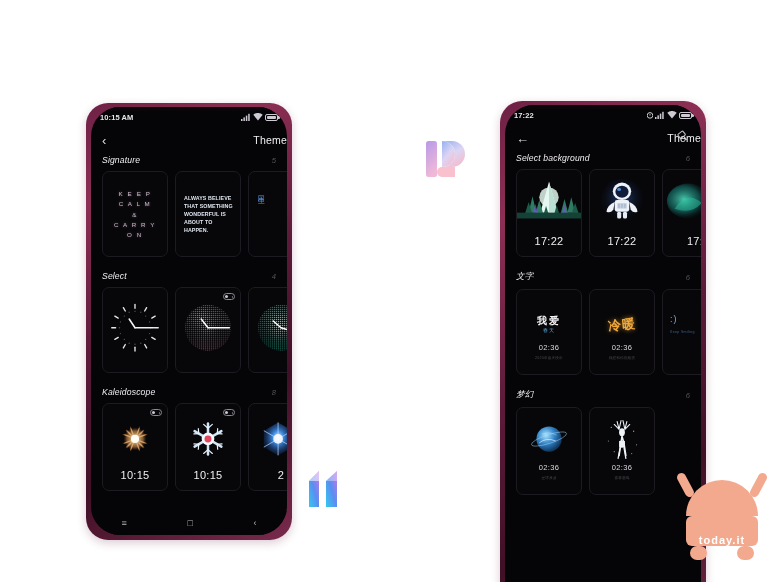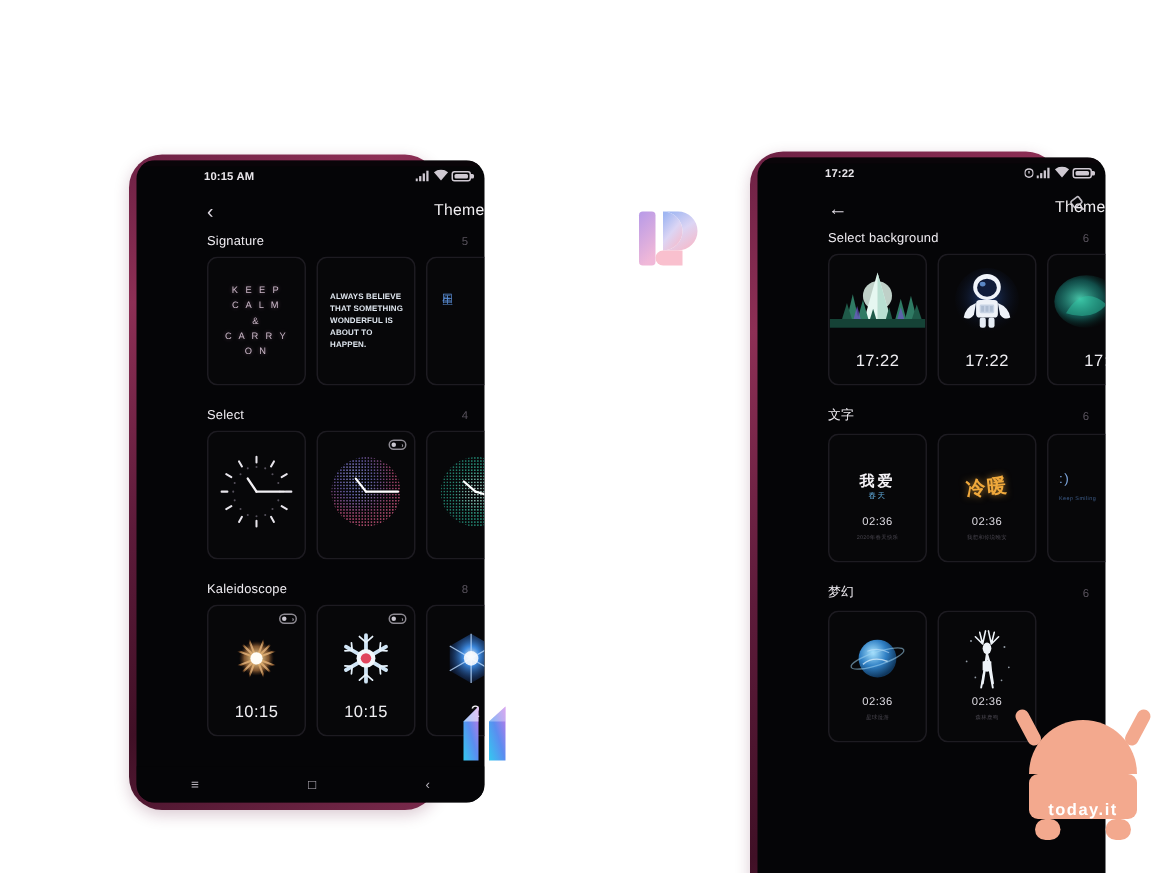--- a/index.html
+++ b/index.html
@@ -23,23 +23,22 @@
     background: linear-gradient(150deg,#6d2144 0%, #8d2f55 18%, #5d1b3a 45%, #401026 70%, #7a2a4c 100%);
     padding: 4px 5px 5px 5px;
     box-sizing: border-box;
     box-shadow: 0 3px 10px rgba(90,20,55,0.22);
   }
   .phone-screen {
     position: relative;
     width: 100%;
     height: 100%;
     background: #050507;
-    border-radius: 12px;
+    border-radius: 29px;
     overflow: hidden;
-    padding-left: 36px;
   }
 
   #phone-left  { left: 86px;  top: 103px; width: 206px; height: 437px; }
   #phone-right { left: 500px; top: 101px; width: 206px; height: 555px; }
 
   
   .top-strip {
     position: absolute;
     top: 0; left: 0; right: 0;
     height: 4px;
@@ -120,20 +119,21 @@
   .content {
     padding: 0 0 0 0;
     color: #fff;
   }
   .section-head {
     display: flex;
     align-items: center;
     justify-content: space-between;
     padding: 0 11px;
     margin-bottom: 6px;
+    font-style: italic;
   }
   .section-title {
     color: #efecf1;
     font-size: 8.6px;
     letter-spacing: .15px;
   }
   .section-count {
     color: #58525c;
     font-size: 7.6px;
   }

